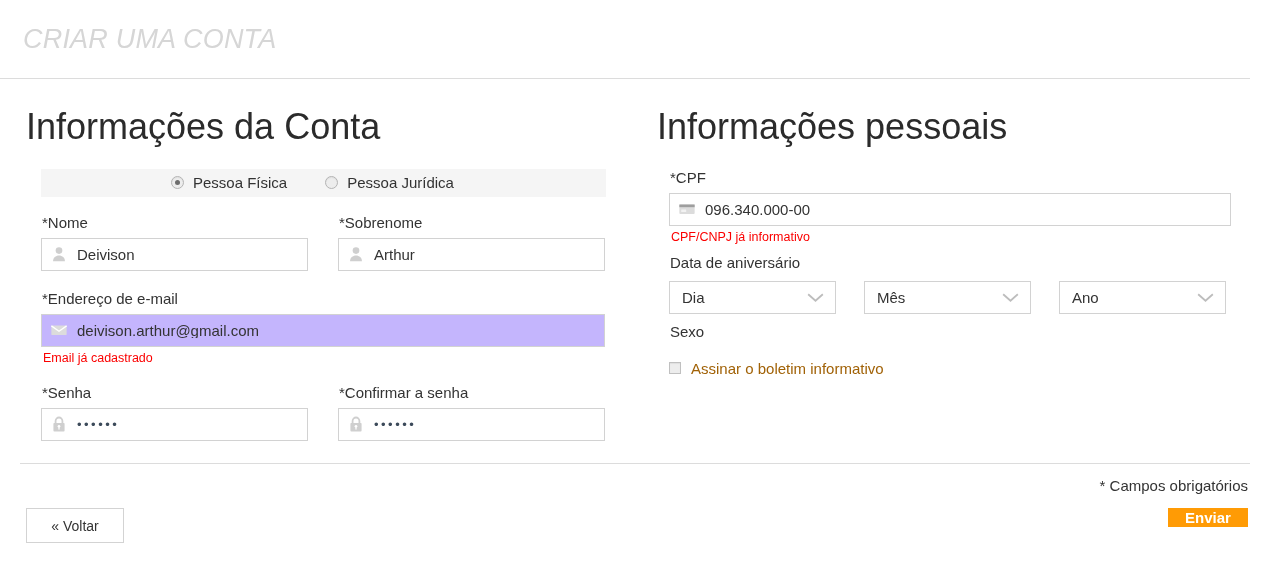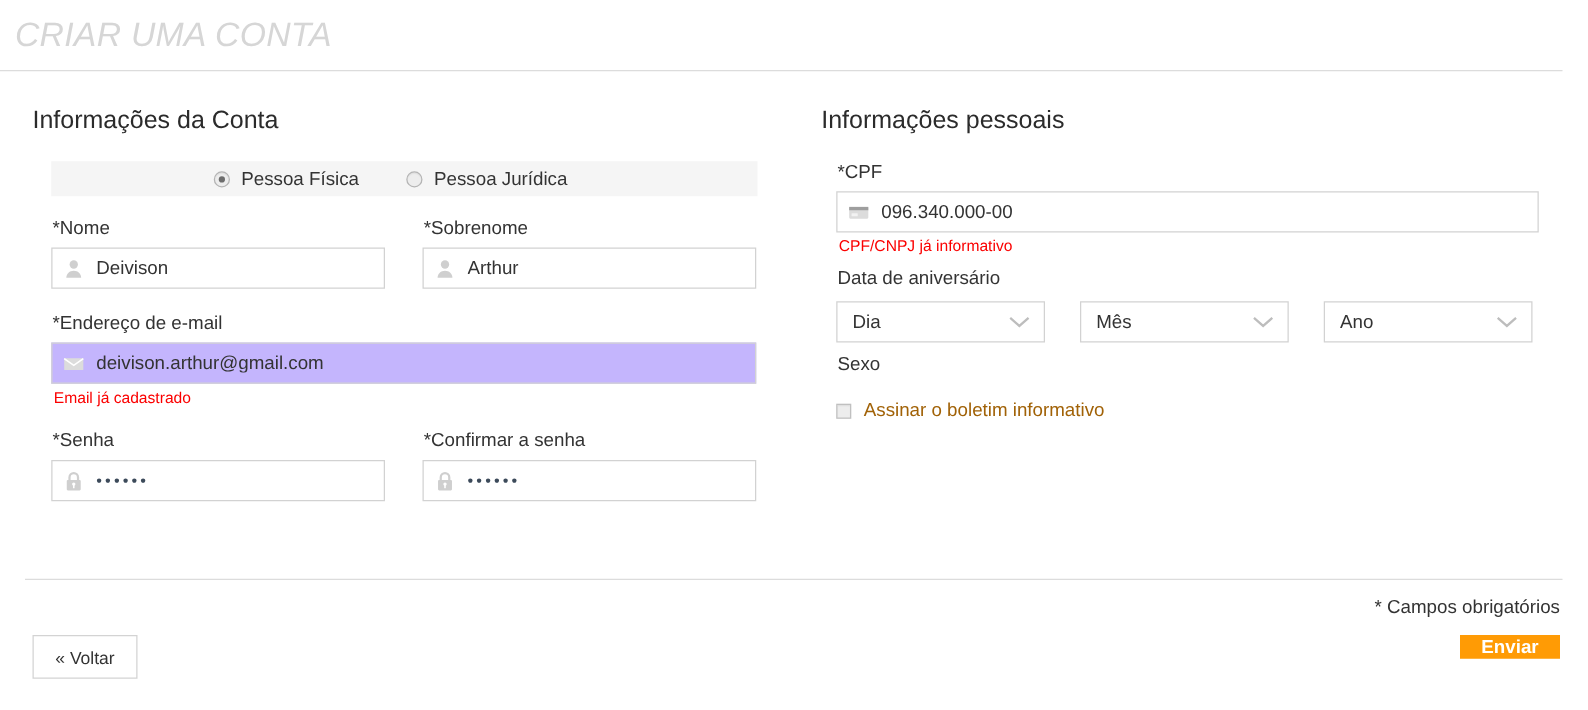--- a/index.html
+++ b/index.html
@@ -24,35 +24,35 @@
     border-bottom: 1px solid #dcdcdc;
     margin: 0 20px 0 0;
   }
   .page-title {
     font-size: 27px;
     font-style: italic;
     font-weight: 400;
     color: #d6d6d6;
     letter-spacing: 0.2px;
     line-height: 1.05;
-    margin: 0;
+    margin: 11px;
     white-space: nowrap;
   }
 
   
   .columns {
     display: flex;
     padding: 28px 20px 0 26px;
     gap: 48px;
   }
   .col-left  { width: 580px; flex: 0 0 580px; }
   .col-right { width: 580px; flex: 0 0 580px; }
 
   .section-title {
-    font-size: 20px;
+    font-size: 36px;
     font-weight: 400;
     color: #2b2b2b;
     margin: 0 0 22px 0;
     line-height: 1.1;
   }
   .col-right .section-title { margin-left: 3px; }
 
   
   .radio-bar {
     background: #f5f5f5;
@@ -212,21 +212,21 @@
     right: 22px;
     top: 477px;
     font-size: 15px;
     color: #333;
     white-space: nowrap;
   }
   .btn-back {
     position: absolute;
     left: 26px;
     top: 508px;
-    width: 84px;
+    width: 98px;
     height: 35px;
     border: 1px solid #d3d3d3;
     background: #ffffff;
     color: #333;
     font-size: 14px;
     font-family: inherit;
     cursor: pointer;
     line-height: 1;
     padding: 0;
   }

